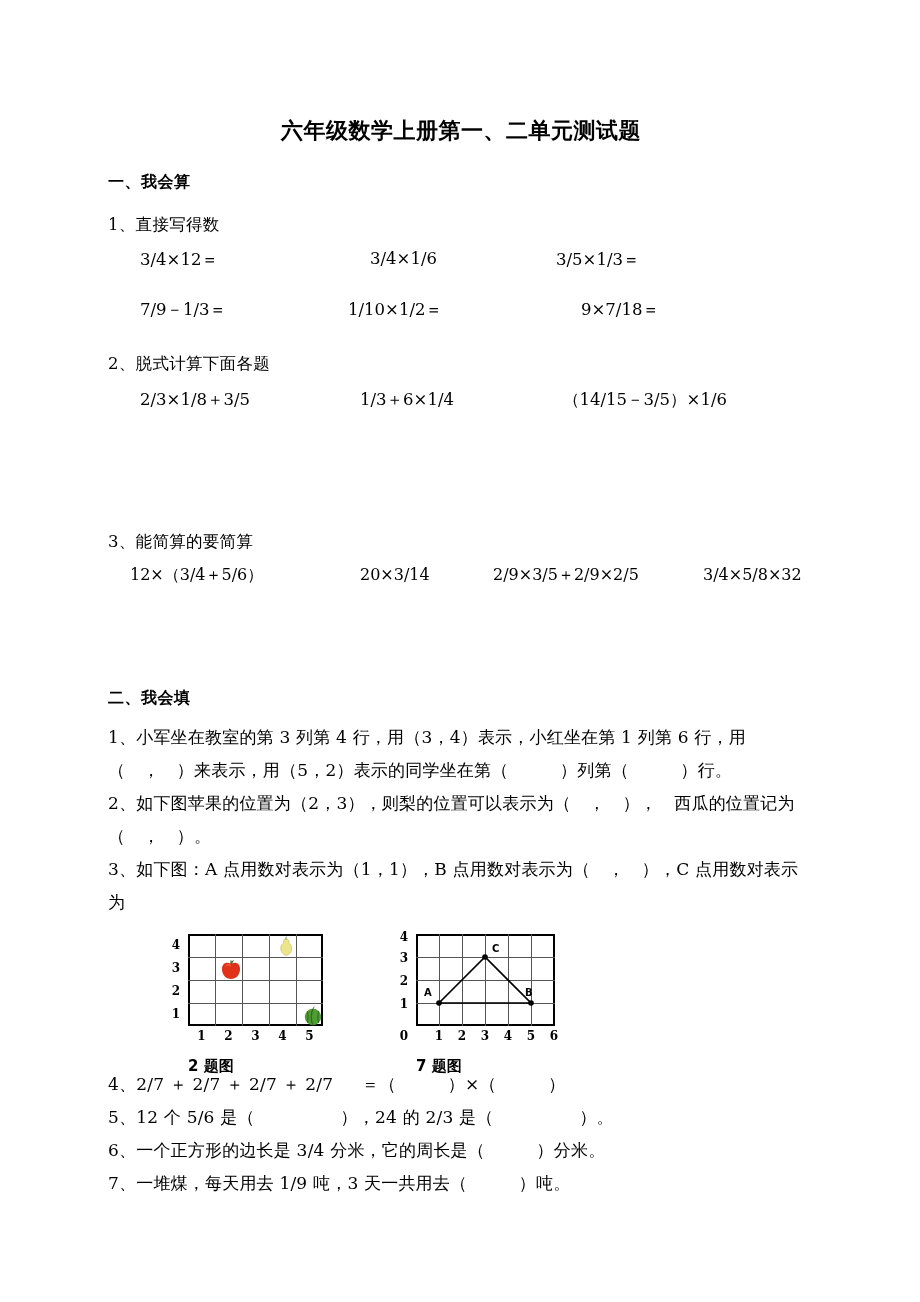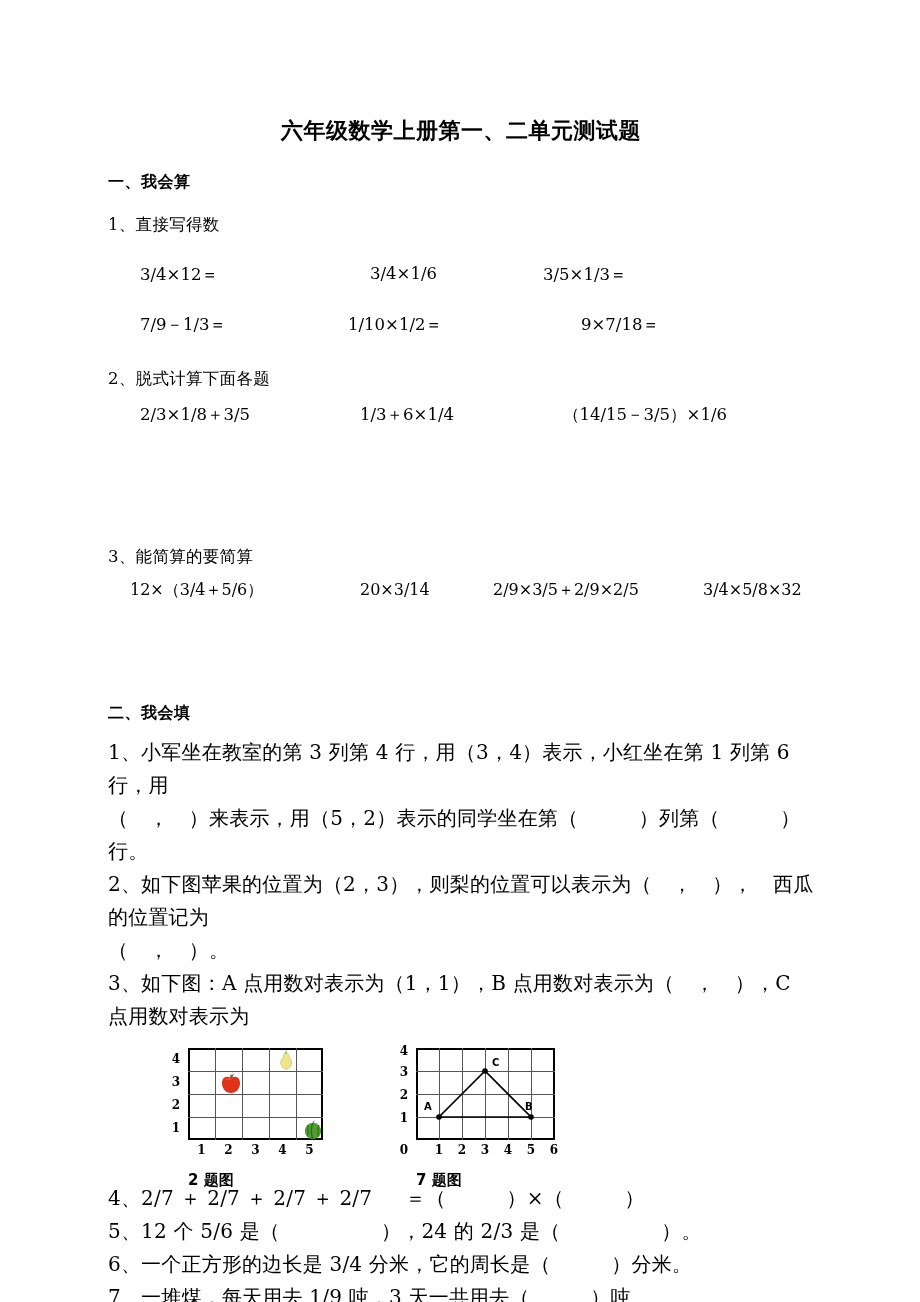--- a/index.html
+++ b/index.html
@@ -79,29 +79,29 @@
   .exprow {
     position: relative;
     height: 33px;
     font-size: 16.5px;
   }
   .exprow span.e {
     position: absolute;
     white-space: pre;
     top: 0;
   }
-  .r1 { margin-top: 28px; }
+  .r1 { margin-top: 13px; }
   .r2 { margin-top: 17px; }
 
   .calcrow { margin-top: 14px; }
   .simprow { margin-top: 12px; font-size: 16px; }
 
   
   .q {
-    font-size: 20px;
+    font-size: 17px;
     line-height: 33px;
     letter-spacing: 0.2px;
   }
   .q .hang { display: block; }
 
   
   .figs {
     position: relative;
     height: 135px;
     margin-top: 10px;
@@ -212,21 +212,21 @@
     <div class="title">六年级数学上册第一、二单元测试题</div>
 
 
     <div class="sec-head" id="sec1head">一、我会算</div>
 
     <div class="sub sub-1">1、直接写得数</div>
 
     <div class="exprow r1">
       <span class="e" style="left:32px">3/4×12＝</span>
       <span class="e" style="left:262px">3/4×1/6</span>
-      <span class="e" style="left:435px">3/5×1/3＝</span>
+      <span class="e" style="left:448px">3/5×1/3＝</span>
     </div>
 
     <div class="exprow r2">
       <span class="e" style="left:32px">7/9－1/3＝</span>
       <span class="e" style="left:240px">1/10×1/2＝</span>
       <span class="e" style="left:473px">9×7/18＝</span>
     </div>
 
     <div class="sub sub-2">2、脱式计算下面各题</div>
 

